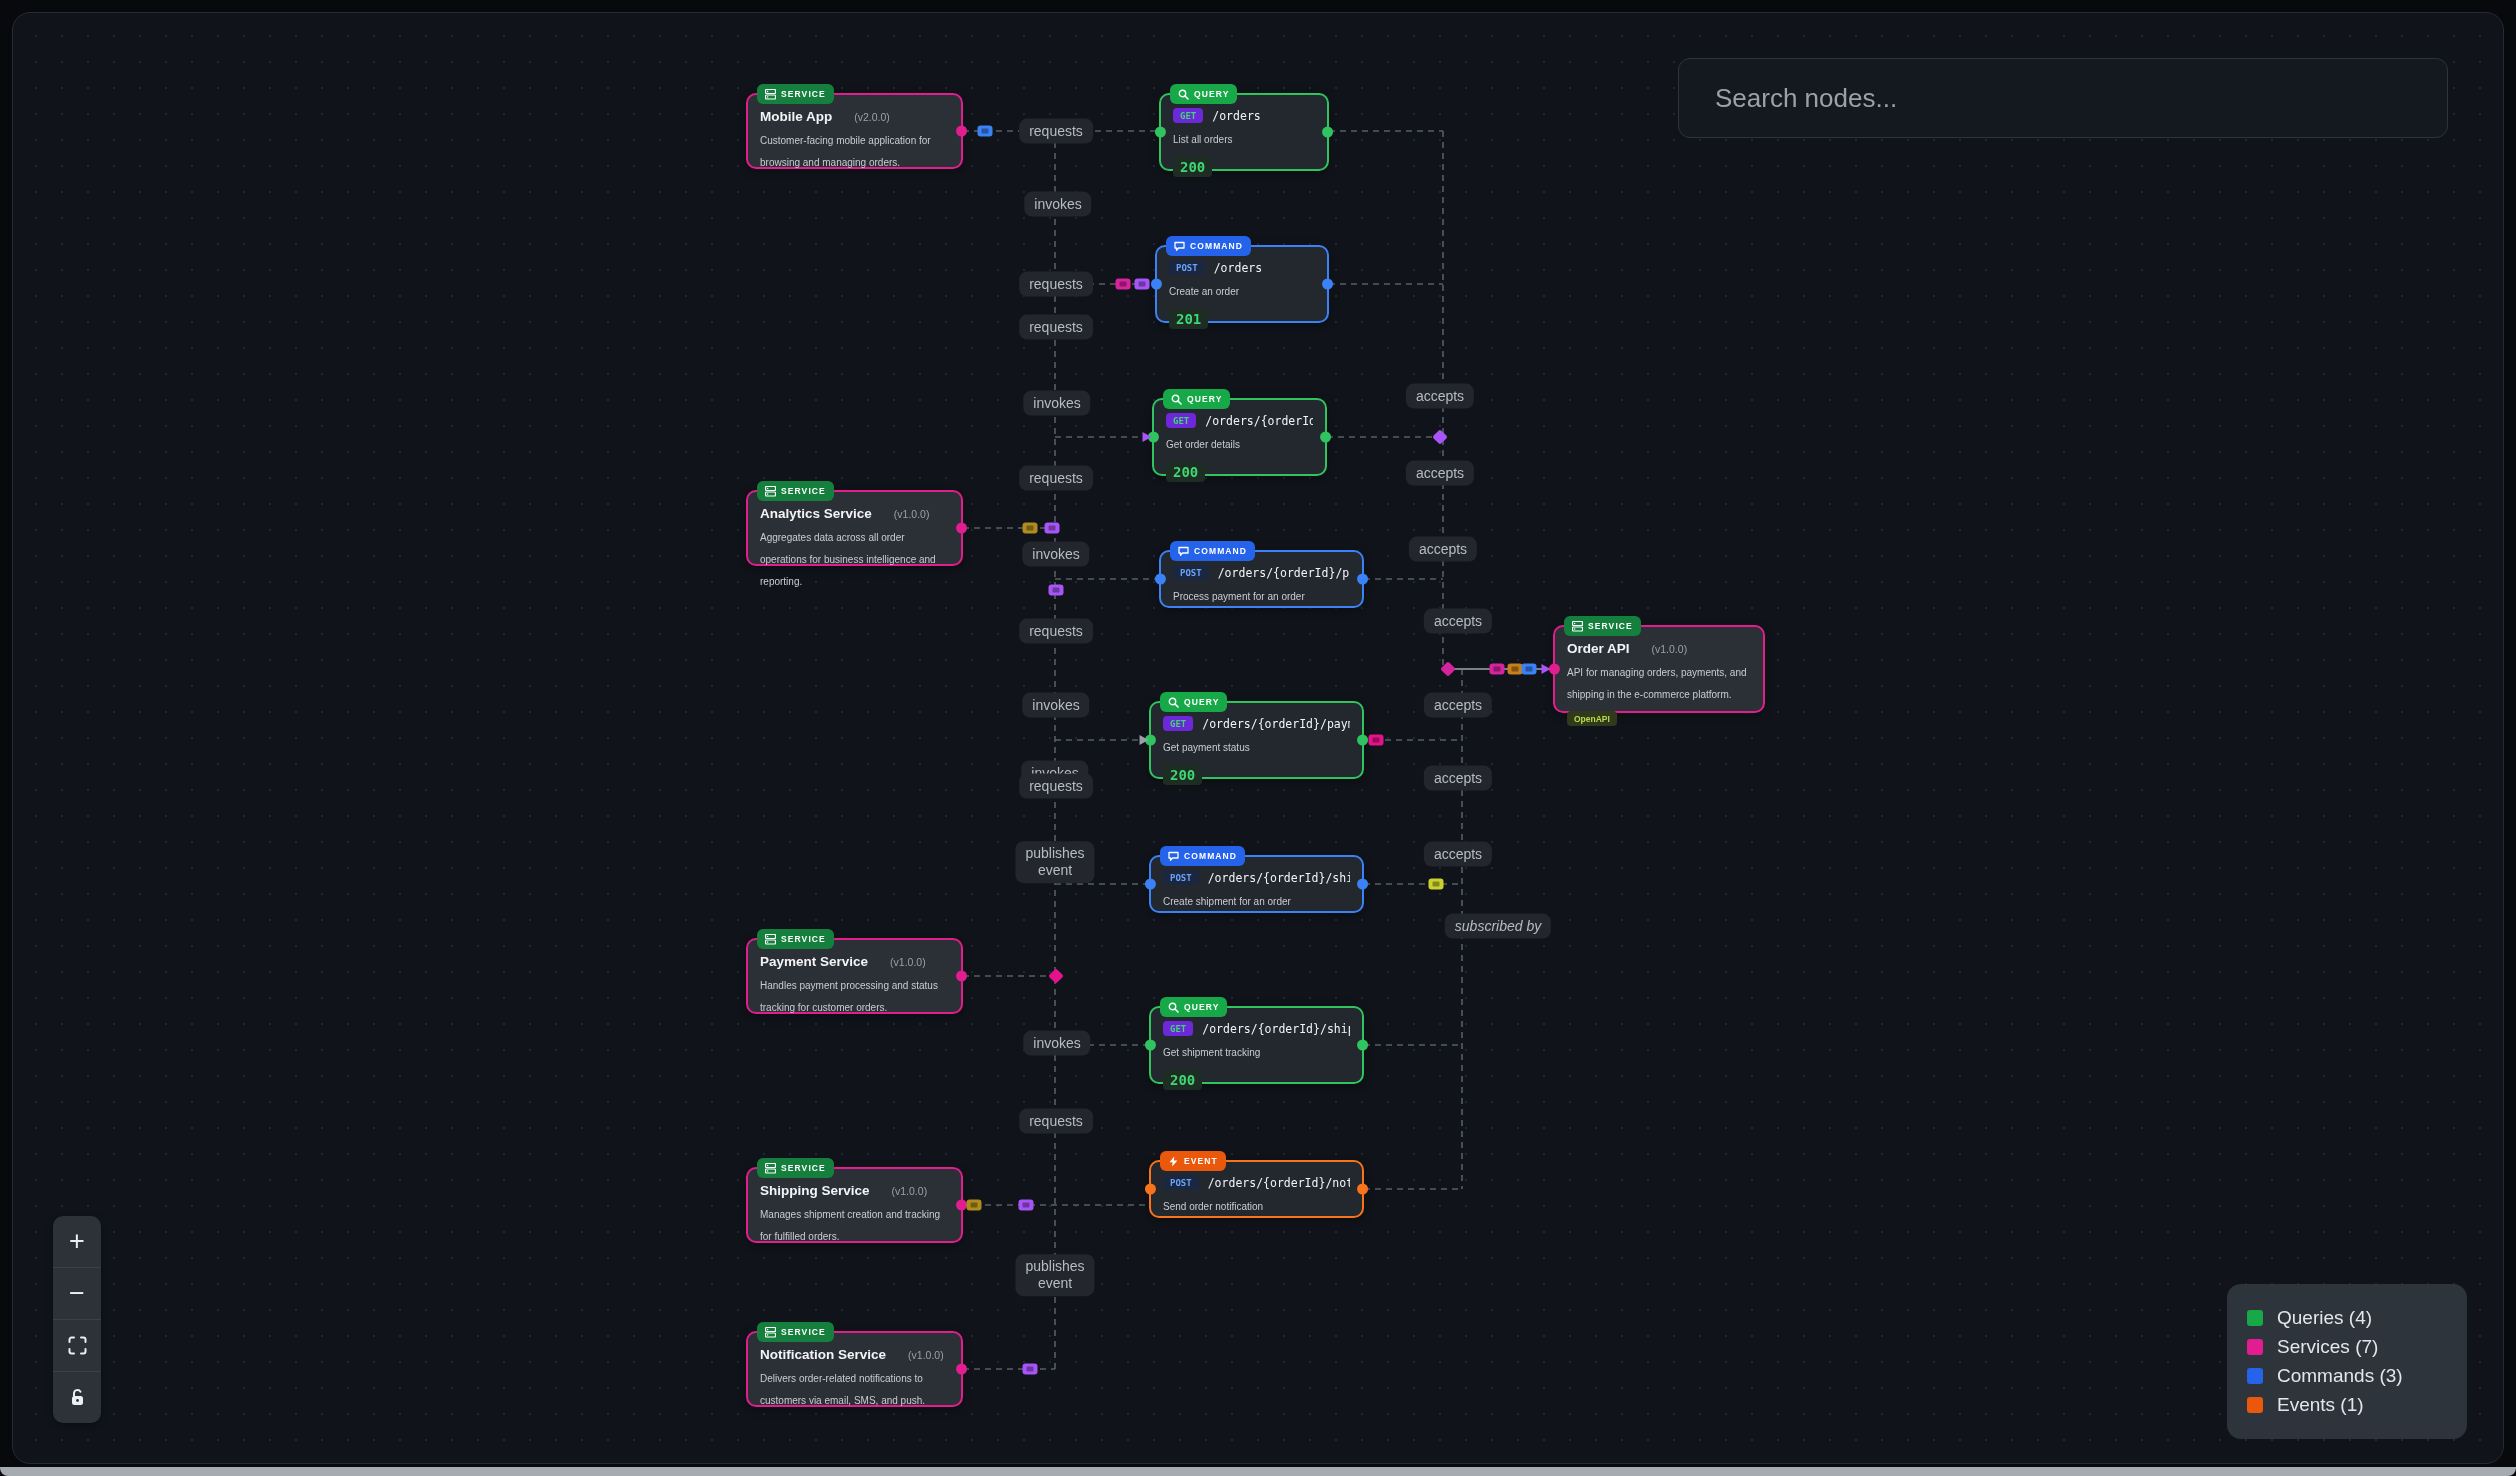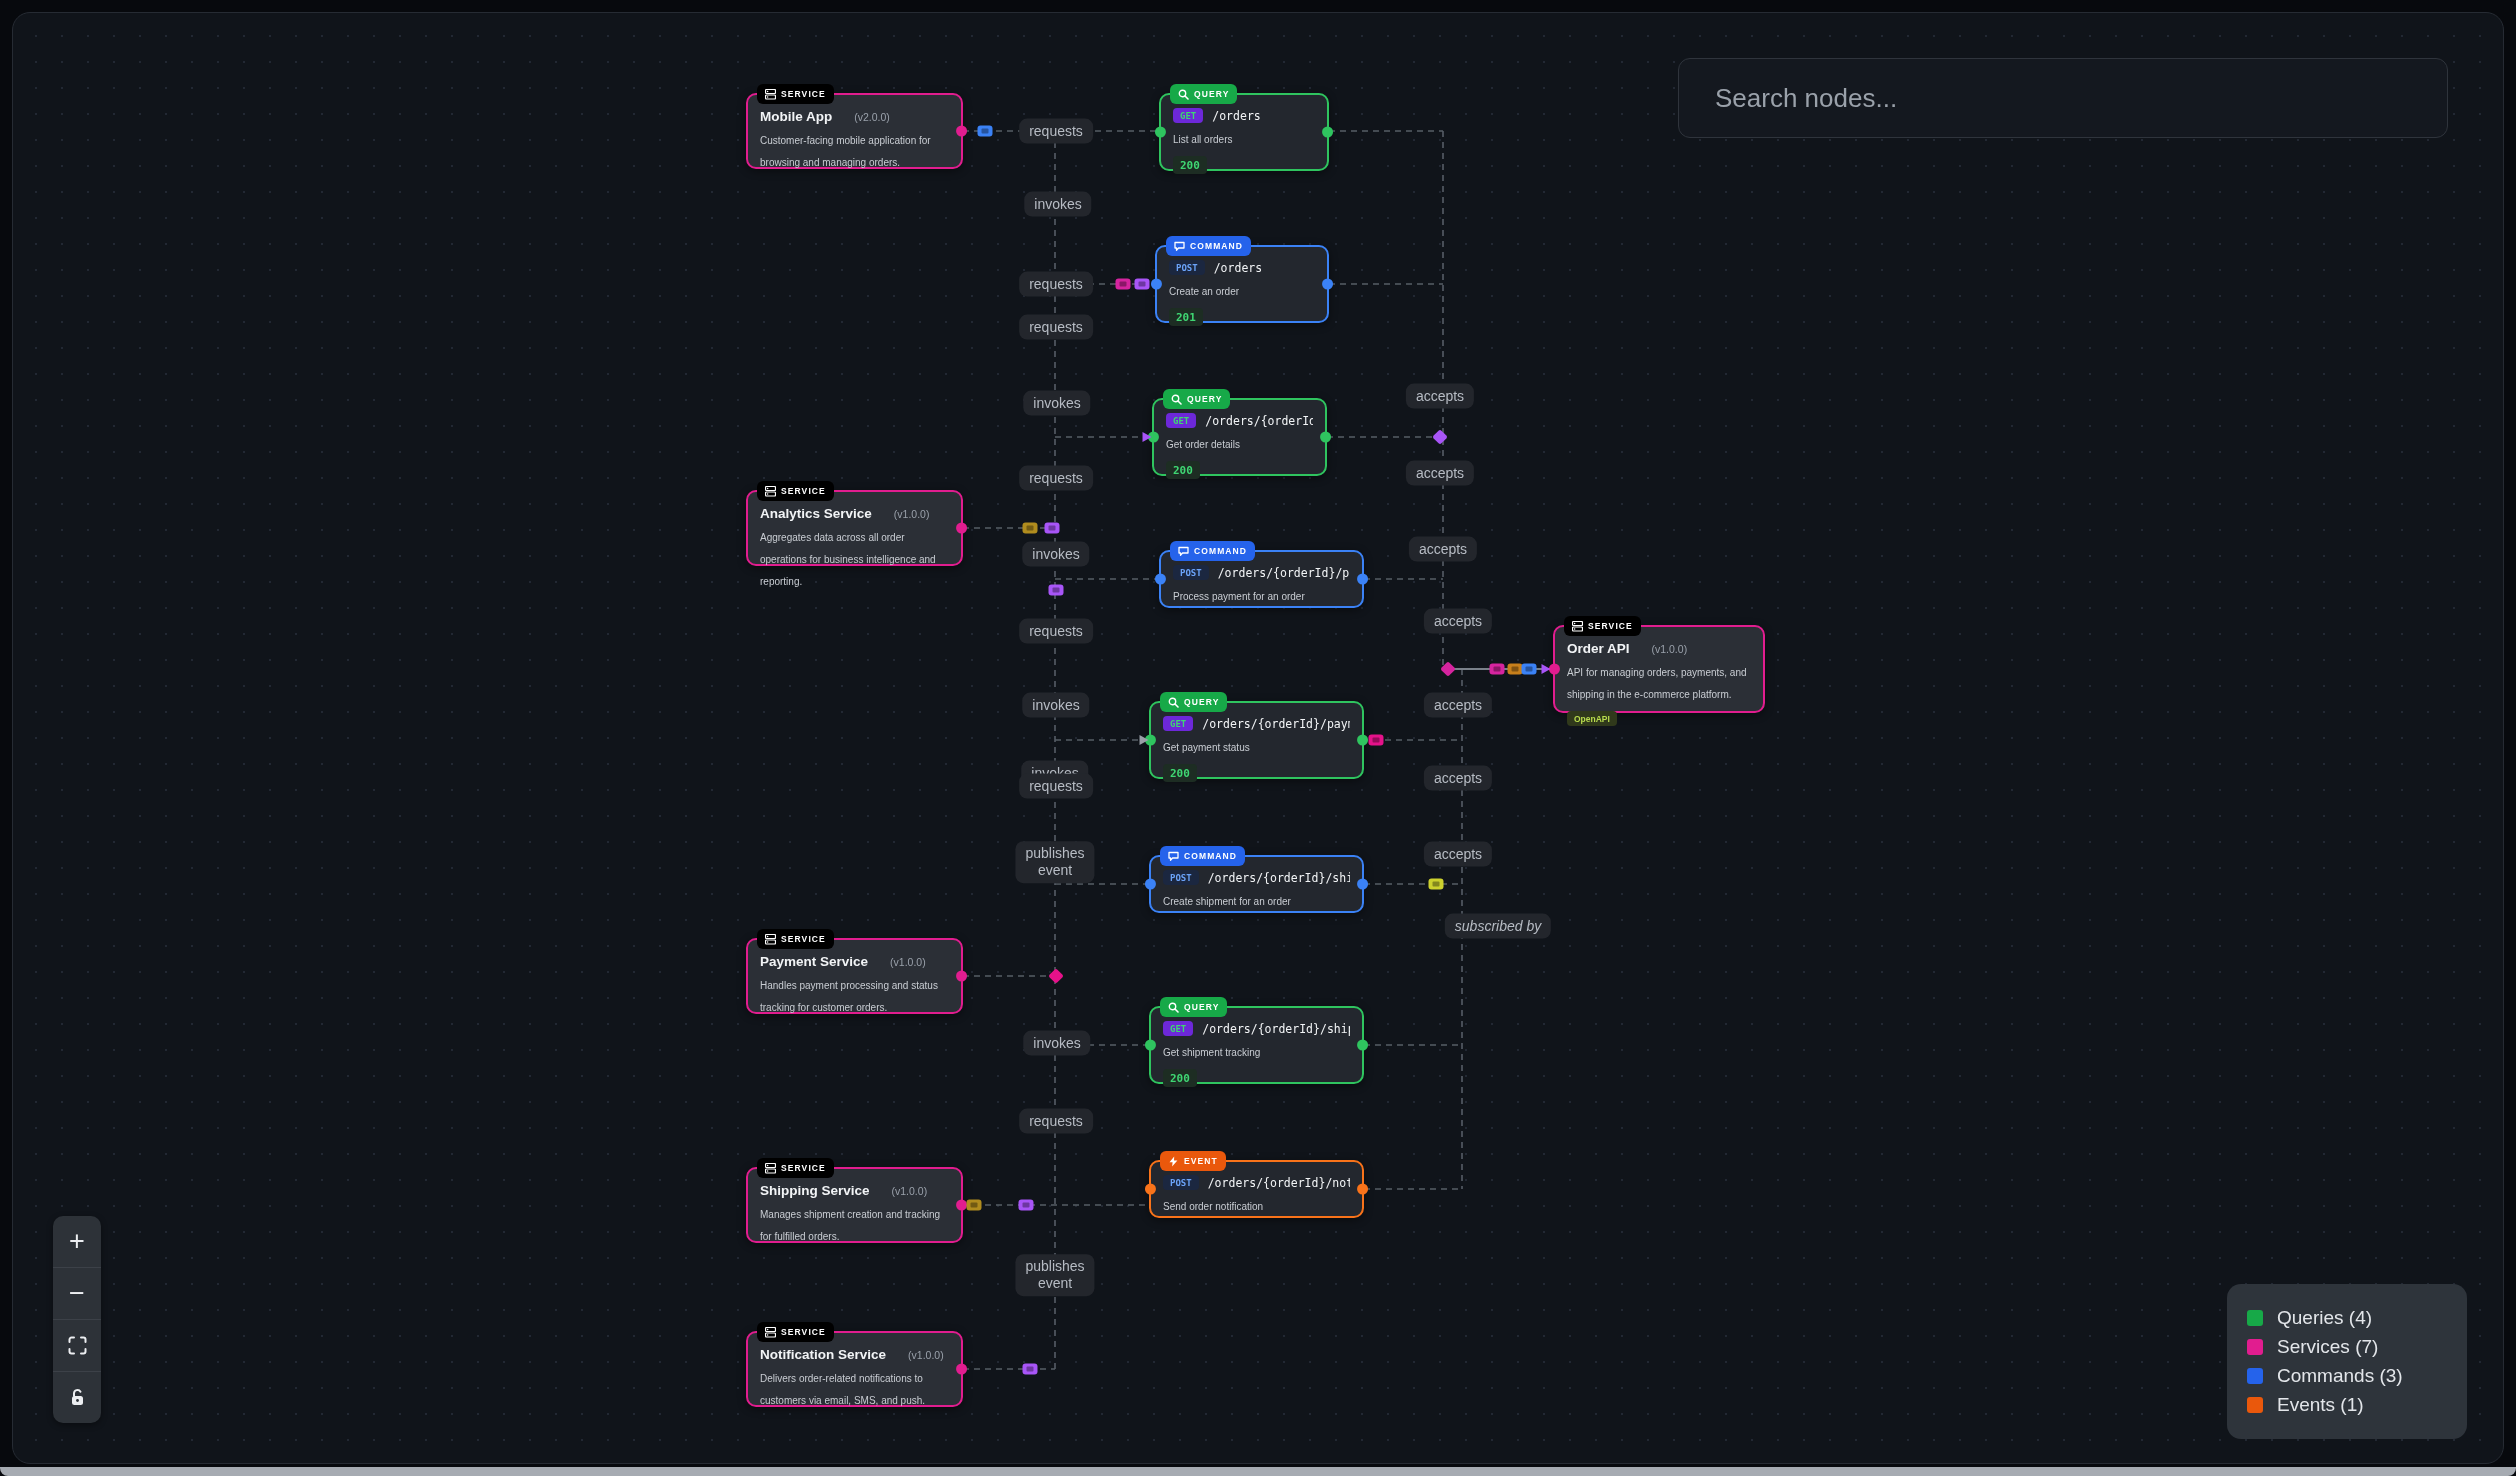--- a/index.html
+++ b/index.html
@@ -45,38 +45,38 @@
         box-sizing:border-box;padding:12px 12px 8px;z-index:2;cursor:pointer;
         box-shadow:0 2px 8px rgba(0,0,0,.45);}
   .node.service{background:#2b2f36;}
   .node.service{border-color:#e11d8f;}
   .node.query{border-color:#2fc45f;}
   .node.command{border-color:#3b82f6;}
   .node.event{border-color:#f9731a;}
   .badge{position:absolute;top:-11px;left:9px;height:20px;border-radius:6px;display:flex;
          align-items:center;gap:5px;padding:0 8px;color:#fff;font-size:8.5px;font-weight:bold;
          letter-spacing:1.1px;z-index:3;}
-  .service>.badge{background:#000000;}
+  .service>.badge{background:#15803d;}
   .query>.badge{background:#17a948;}
   .command>.badge{background:#2563eb;}
   .event>.badge{background:#ea580c;}
   .badge svg{display:block;}
   .trow{display:flex;align-items:baseline;gap:22px;margin-top:2px;}
   .trow .ttl{font-size:13.5px;font-weight:bold;color:#f2f4f6;white-space:nowrap;}
   .trow .ver{font-size:10.5px;color:#9aa1ab;}
   .desc{font-size:10px;line-height:22px;color:#c9cdd3;margin:6px 0 0;}
   .chip{display:inline-block;margin-top:5px;font-size:8.5px;font-weight:bold;color:#b8dc4e;
         background:#30391b;padding:2.5px 7px;border-radius:4px;}
   .row1{display:flex;align-items:center;gap:9px;margin-top:1px;}
   .method{font-family:"DejaVu Sans Mono",monospace;font-size:9px;font-weight:bold;
           padding:2.5px 7px;border-radius:4px;}
   .query .method{color:#3fd673;background:#6d28d9;}
   .command .method,.event .method{color:#6ba3f8;background:#1b2740;}
   .path{font-family:"DejaVu Sans Mono",monospace;font-size:11.5px;color:#f2f4f6;white-space:nowrap;overflow:hidden;}
-  .status{display:inline-block;margin-top:5px;font-family:"DejaVu Sans Mono",monospace;font-size:11px;
+  .status{display:inline-block;margin-top:5px;font-family:"DejaVu Sans Mono",monospace;font-size:14px;
           font-weight:bold;color:#3fd673;background:#1d2d23;padding:2.5px 7px;border-radius:4px;}
   .handle{position:absolute;width:11px;height:11px;border-radius:50%;top:50%;z-index:3;}
   .handle.left{left:0;transform:translate(-55%,-50%);}
   .handle.right{right:0;transform:translate(55%,-50%);}
 
   
   .legend{position:absolute;left:2227px;top:1284px;width:240px;border-radius:14px;background:#2e343b;
           padding:16px 20px;box-sizing:border-box;z-index:8;}
   .legend .lrow{display:flex;align-items:center;gap:14px;margin:7px 0;}
   .legend .swatch{width:16px;height:16px;border-radius:3px;flex:none;}

